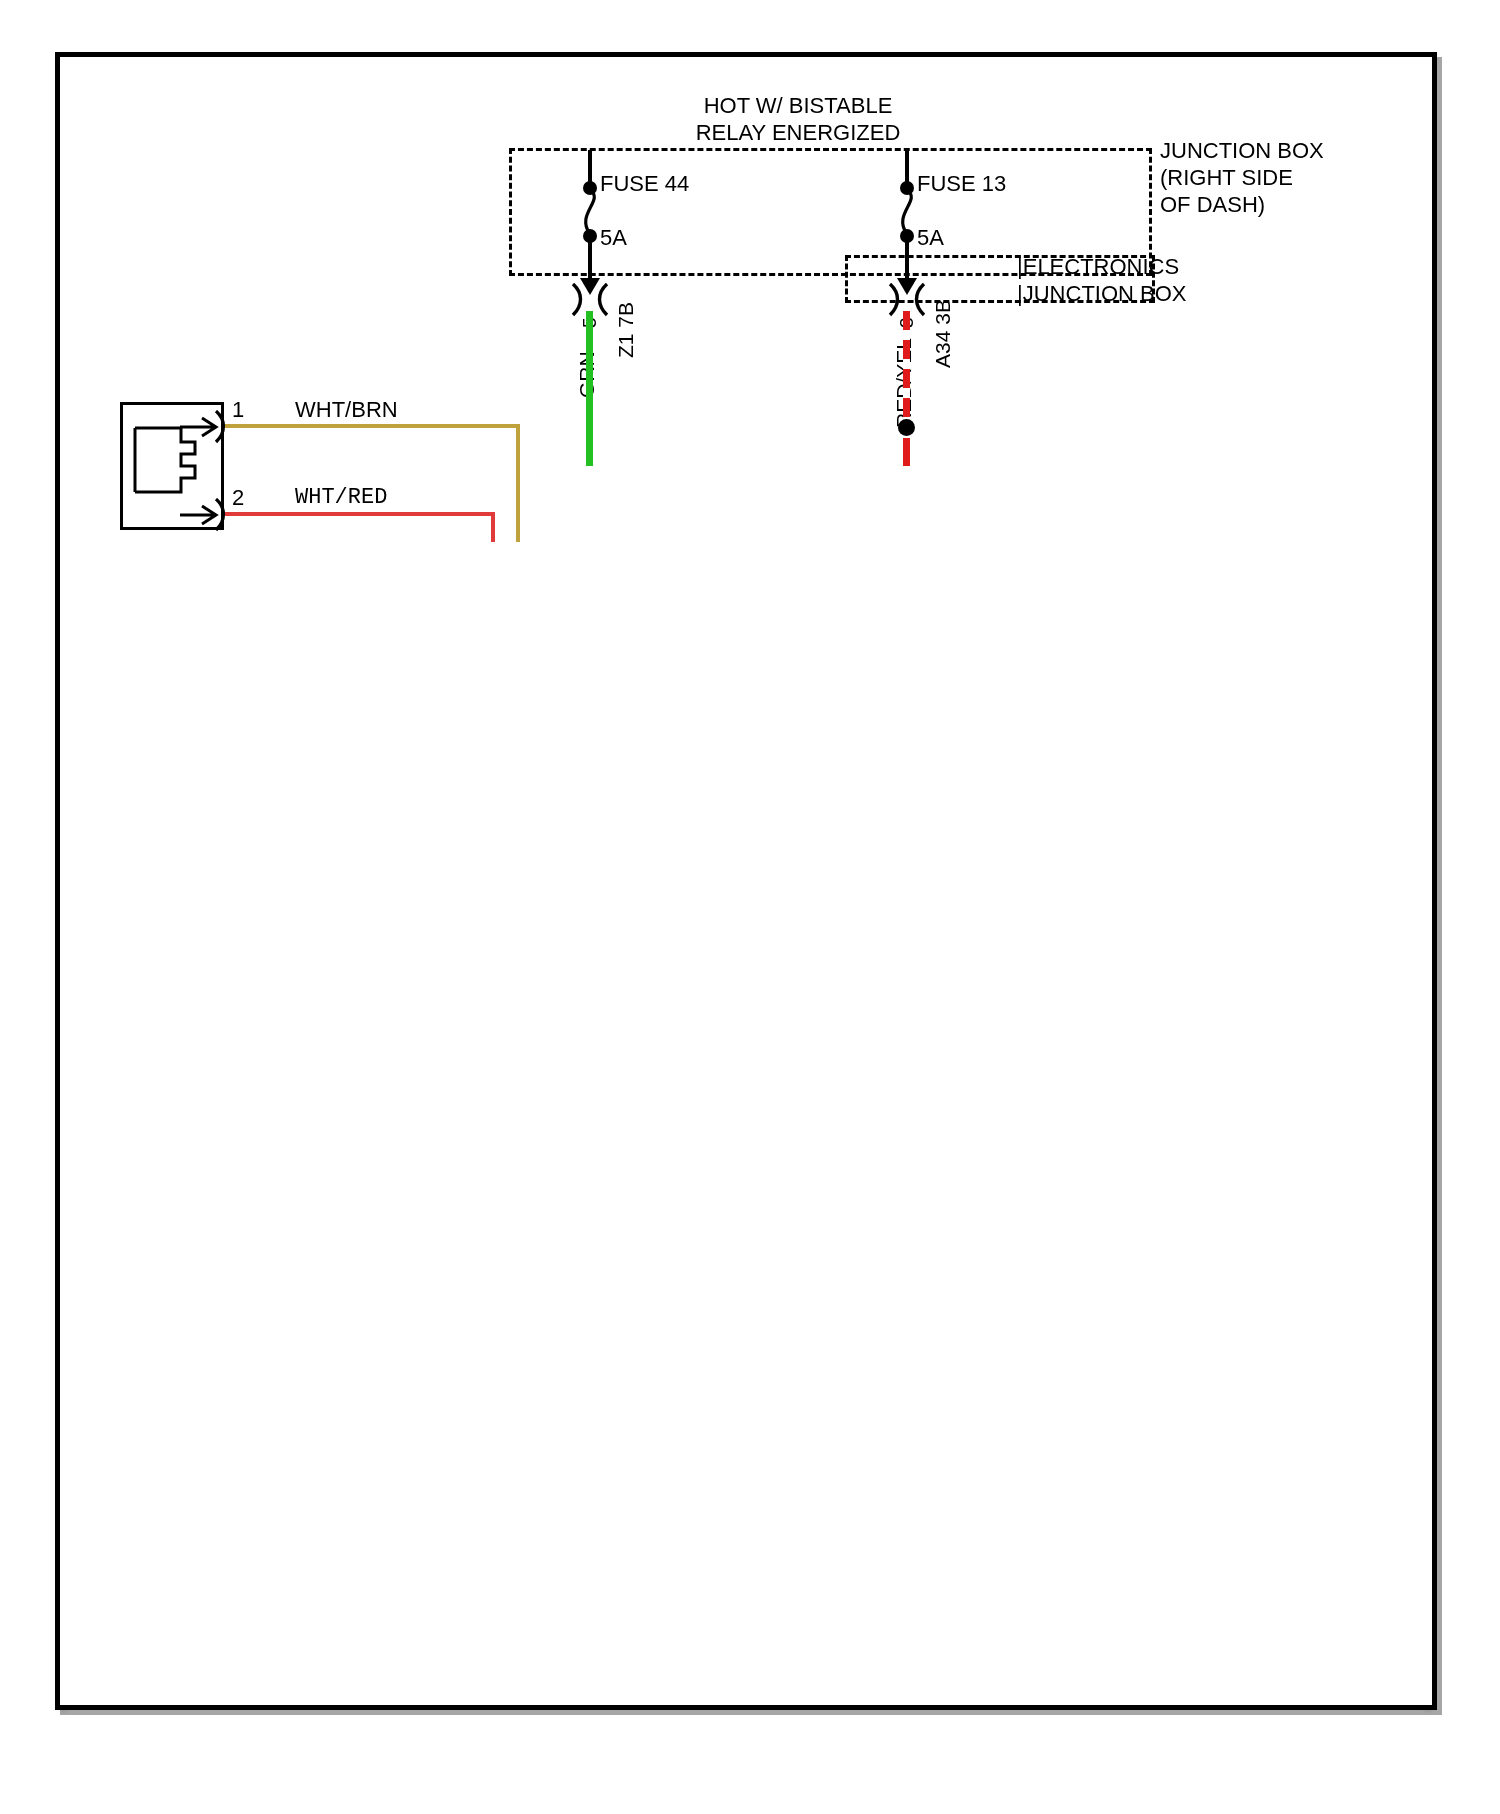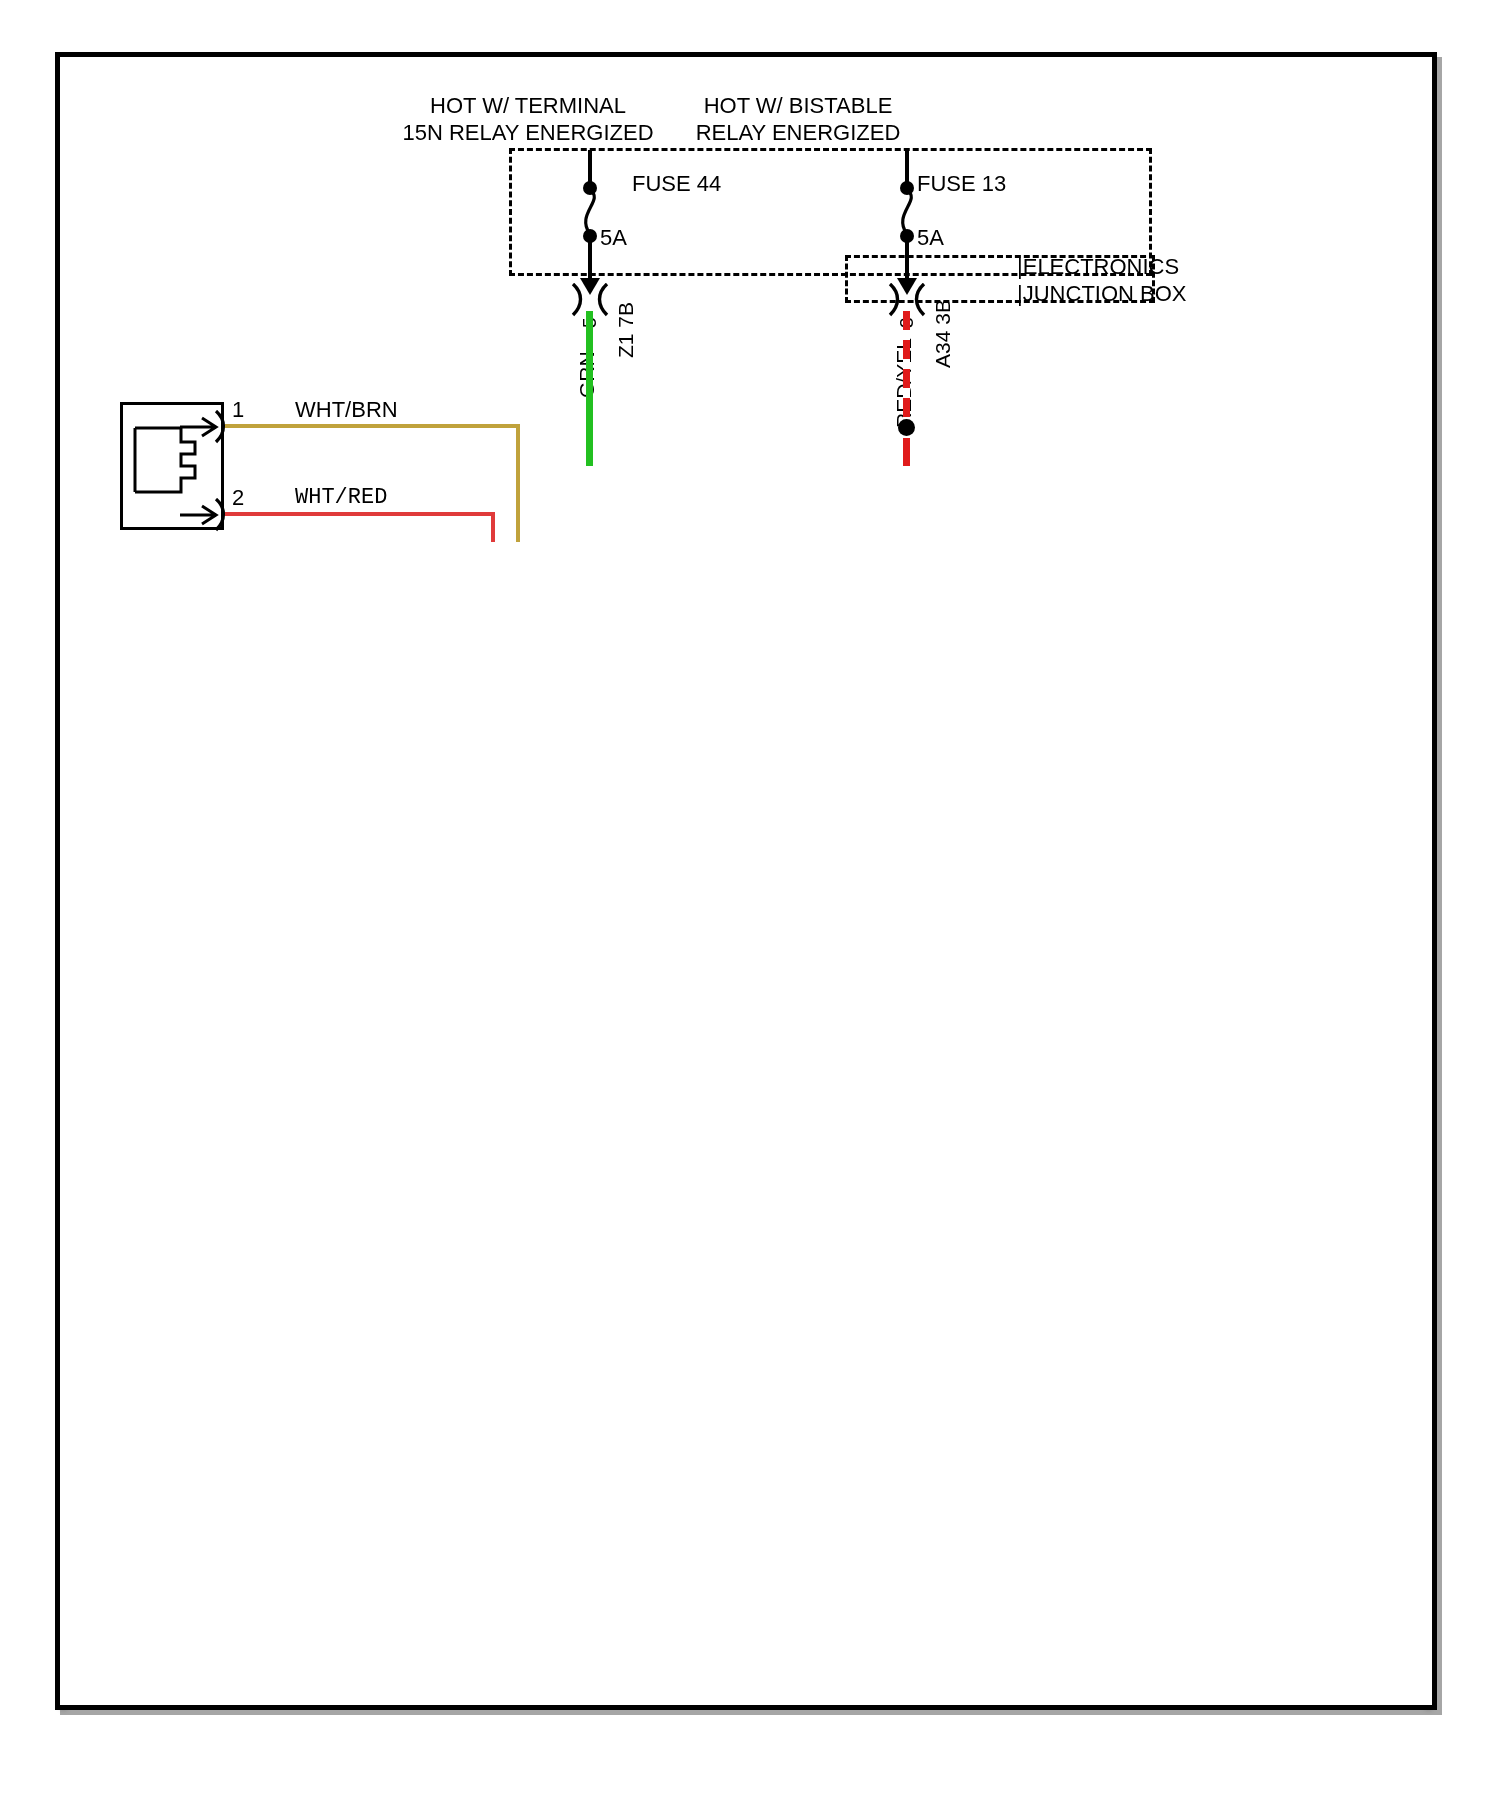--- a/index.html
+++ b/index.html
@@ -189,40 +189,41 @@
 KICK PANEL)</div>
 
     <div class="watermark" style="left:22px;top:1208px;">DiagnosticData.com</div>
   </div>
 
   <div id="frame-shadow"></div>
   <div id="frame"></div>
 
   <div style="position:absolute;left:60px;top:57px;width:1372px;height:409px;background:#fff;"></div>
 
-  <div class="lbl-c" style="left:388px;top:92px;width:280px;">HOT W/ TERMINAL
-15N RELAY ENERGIZED</div>
   <div class="lbl-c" style="left:658px;top:92px;width:280px;">HOT W/ BISTABLE
 RELAY ENERGIZED</div>
 
   <div class="dbox" style="left:509px;top:148px;width:643px;height:128px;border-top-style:dashed;"></div>
+  <div class="lbl" style="left:1160px;top:137px;">JUNCTION BOX
+(RIGHT SIDE
+OF DASH)</div>
 
   <div class="dbox" style="left:845px;top:255px;width:310px;height:48px;"></div>
   <div class="lbl" style="left:1017px;top:253px;">|ELECTRONICS
 |JUNCTION BOX</div>
 
   <div>
     <div class="wire v" style="left:588px;top:150px;height:38px;background:#000;"></div>
     <div class="dot" style="left:583px;top:181px;"></div>
 
     <svg width="40" height="48" style="position:absolute;left:575px;top:188px;">
       <path d="M15 2 C 30 12, 0 26, 15 46" stroke="#000" stroke-width="3.2" fill="none"></path>
     </svg>
     <div class="dot" style="left:583px;top:229px;"></div>
-    <div class="lbl" style="left:600px;top:170px;margin-left:32px;">FUSE 44</div>
+    <div class="lbl" style="left:600px;top:170px;">FUSE 44</div>
     <div class="lbl" style="left:600px;top:224px;">5A</div>
     <div class="wire v" style="left:588px;top:238px;height:47px;background:#000;"></div>
 
     <div style="position:absolute;left:580px;top:278px;width:0;height:0;border-top:17px solid #000;border-left:10px solid transparent;border-right:10px solid transparent;"></div>
 
     <svg width="46" height="34" style="position:absolute;left:567px;top:283px;">
       <path d="M6 1 C 16 10, 16 22, 6 32" stroke="#000" stroke-width="3.4" fill="none"></path>
       <path d="M40 1 C 30 10, 30 22, 40 32" stroke="#000" stroke-width="3.4" fill="none"></path>
     </svg>
     <div class="vlbl-s" style="left:579px;top:328px;">5</div>

